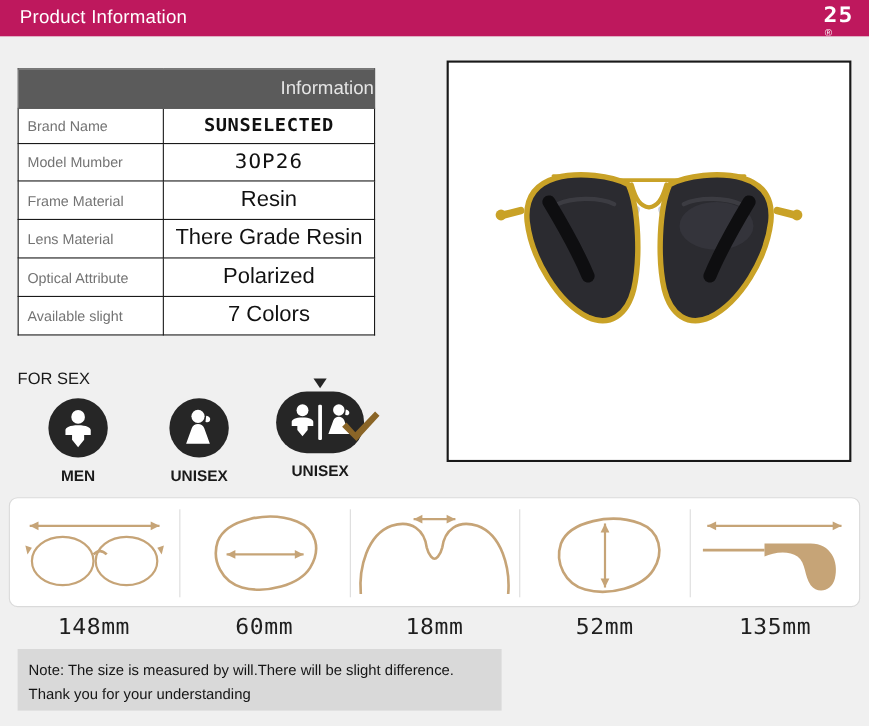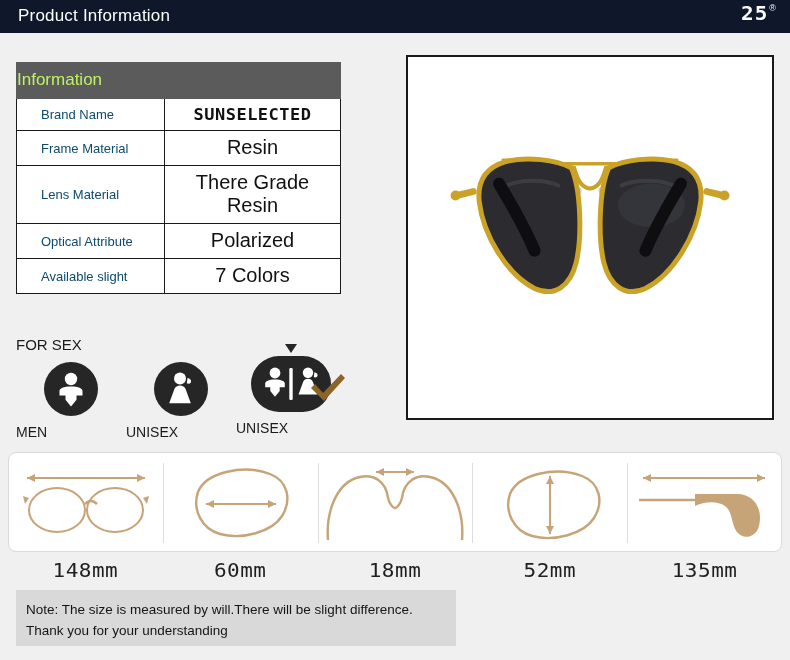--- a/index.html
+++ b/index.html
@@ -13,36 +13,37 @@
     font-family: "Liberation Sans", sans-serif;
     overflow: hidden;
     position: relative;
   }
 
   
   .header {
     position: absolute;
     left: 0; top: 0;
     width: 790px; height: 33px;
-    background: #0f172a;
+    background: #be185d;
   }
   .header-title {
     position: absolute;
     left: 18px; top: 6px;
     font-size: 17px;
     color: #ffffff;
     font-family: "Liberation Sans", sans-serif;
     letter-spacing: 0.2px;
   }
   .logo {
     position: absolute;
     right: 14px; top: 3px;
     height: 26px;
     display: flex;
     align-items: flex-start;
+    flex-direction: column;
   }
   .logo-mark {
     font-family: "DejaVu Sans Mono", monospace;
     font-size: 21px;
     font-weight: bold;
     color: #ffffff;
     letter-spacing: 1px;
     line-height: 22px;
     transform: scaleY(0.92);
   }
@@ -56,33 +57,33 @@
 
   
   .info-table {
     position: absolute;
     left: 16px; top: 62px;
     width: 325px;
     border-collapse: collapse;
   }
   .info-table-header {
     background: #5b5b5b;
-    color: #bef264;
+    color: #e5e5e5;
     font-size: 17px;
-    text-align: left;
+    text-align: right;
     padding: 7px 0 8px 0;
     border: 1px solid #5b5b5b;
     font-family: "Liberation Sans", sans-serif;
   }
   .info-row-label {
     width: 117px;
     border: 1px solid #1a1a1a;
-    padding: 8px 6px 8px 24px;
+    padding: 8px 6px 8px 8px;
     font-size: 13px;
-    color: #0c4a6e;
+    color: #737373;
     background: #ffffff;
     white-space: nowrap;
   }
   .info-row-value {
     border: 1px solid #1a1a1a;
     padding: 5px 6px 6px 6px;
     text-align: center;
     background: #ffffff;
     color: #111111;
     margin-left: 36px;
@@ -119,21 +120,22 @@
     font-family: "Liberation Sans", sans-serif;
   }
   .gender-row {
     position: absolute;
     left: 16px; top: 356px;
     width: 345px; height: 90px;
   }
   .gender-item {
     position: absolute;
     width: 110px;
-    text-align: left;
+    text-align: center;
+    font-weight: bold;
   }
   .gi-men   { left: 0px;   top: 6px; }
   .gi-women { left: 110px; top: 6px; }
   .gi-uni   { left: 220px; top: 0px; }
 
   .gender-badge {
     width: 54px; height: 54px;
     background: #262626;
     border-radius: 50%;
     margin: 0 auto;
@@ -246,20 +248,26 @@
 
 <table class="info-table">
   <tbody>
       <tr>
     <td class="info-table-header" colspan="2">Information</td>
   </tr>
   <tr>
     <td class="info-row-label">Brand Name</td>
     <td class="info-row-value">
       <span class="val-digital-bold">SUNSELECTED</span>
+    </td>
+  </tr>
+  <tr>
+    <td class="info-row-label">Model Mumber</td>
+    <td class="info-row-value">
+      <span class="val-digital">3OP26</span>
     </td>
   </tr>
   <tr>
     <td class="info-row-label">Frame Material</td>
     <td class="info-row-value">
       <span class="val-plain">Resin</span>
     </td>
   </tr>
   <tr>
     <td class="info-row-label">Lens Material</td>

